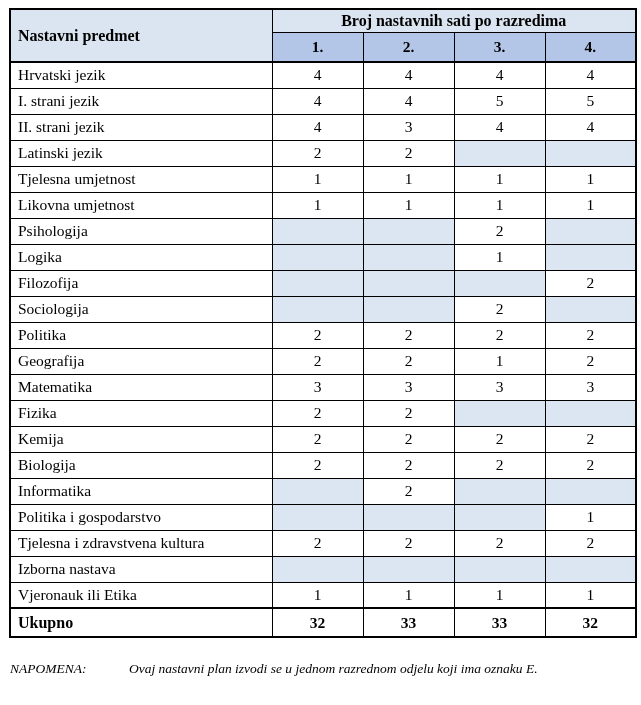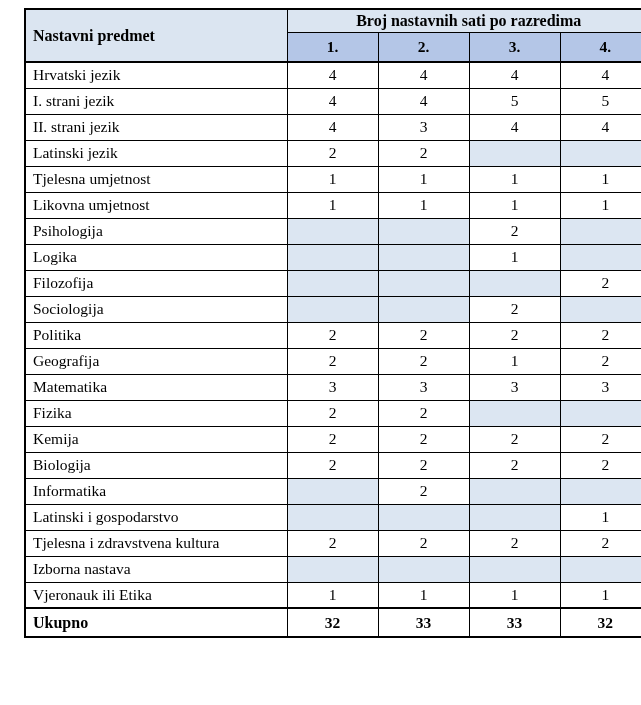--- a/index.html
+++ b/index.html
@@ -8,21 +8,21 @@
     padding: 0;
     width: 641px;
     height: 705px;
     background: #ffffff;
     font-family: "Liberation Serif", serif;
     color: #000000;
   }
   .page {
     width: 641px;
     height: 502px;
-    padding: 8px 6px 0 24px;
+    padding: 8px 6px 0 9px;
   }
   table.plan {
     border-collapse: collapse;
     width: 626px;
     table-layout: fixed;
     border: 2px solid var(--border, #000);
   }
   col.subject-col { width: 262px; }
   col.grade-col   { width: 91px; }
   th, td {
@@ -227,21 +227,21 @@
           <td class="value">2</td>
         </tr>
         <tr>
           <td class="subject">Informatika</td>
           <td class="value empty"></td>
           <td class="value">2</td>
           <td class="value empty"></td>
           <td class="value empty"></td>
         </tr>
         <tr>
-          <td class="subject">Latinski i gospodarstvo</td>
+          <td class="subject">Politika i gospodarstvo</td>
           <td class="value empty"></td>
           <td class="value empty"></td>
           <td class="value empty"></td>
           <td class="value">1</td>
         </tr>
         <tr>
           <td class="subject">Tjelesna i zdravstvena kultura</td>
           <td class="value">2</td>
           <td class="value">2</td>
           <td class="value">2</td>
@@ -267,14 +267,18 @@
         <td class="subject">Ukupno</td>
 
       <td class="value">32</td>
           <td class="value">33</td>
           <td class="value">33</td>
           <td class="value">32</td>
         </tr>
     </tfoot>
   </table>
 
+  <div class="note">
+    <span class="note-label">NAPOMENA:</span>
+    <span class="note-text">Ovaj nastavni plan izvodi se u jednom razrednom odjelu koji ima oznaku E.</span>
+  </div>
 
 </div>
 
 </body></html>

